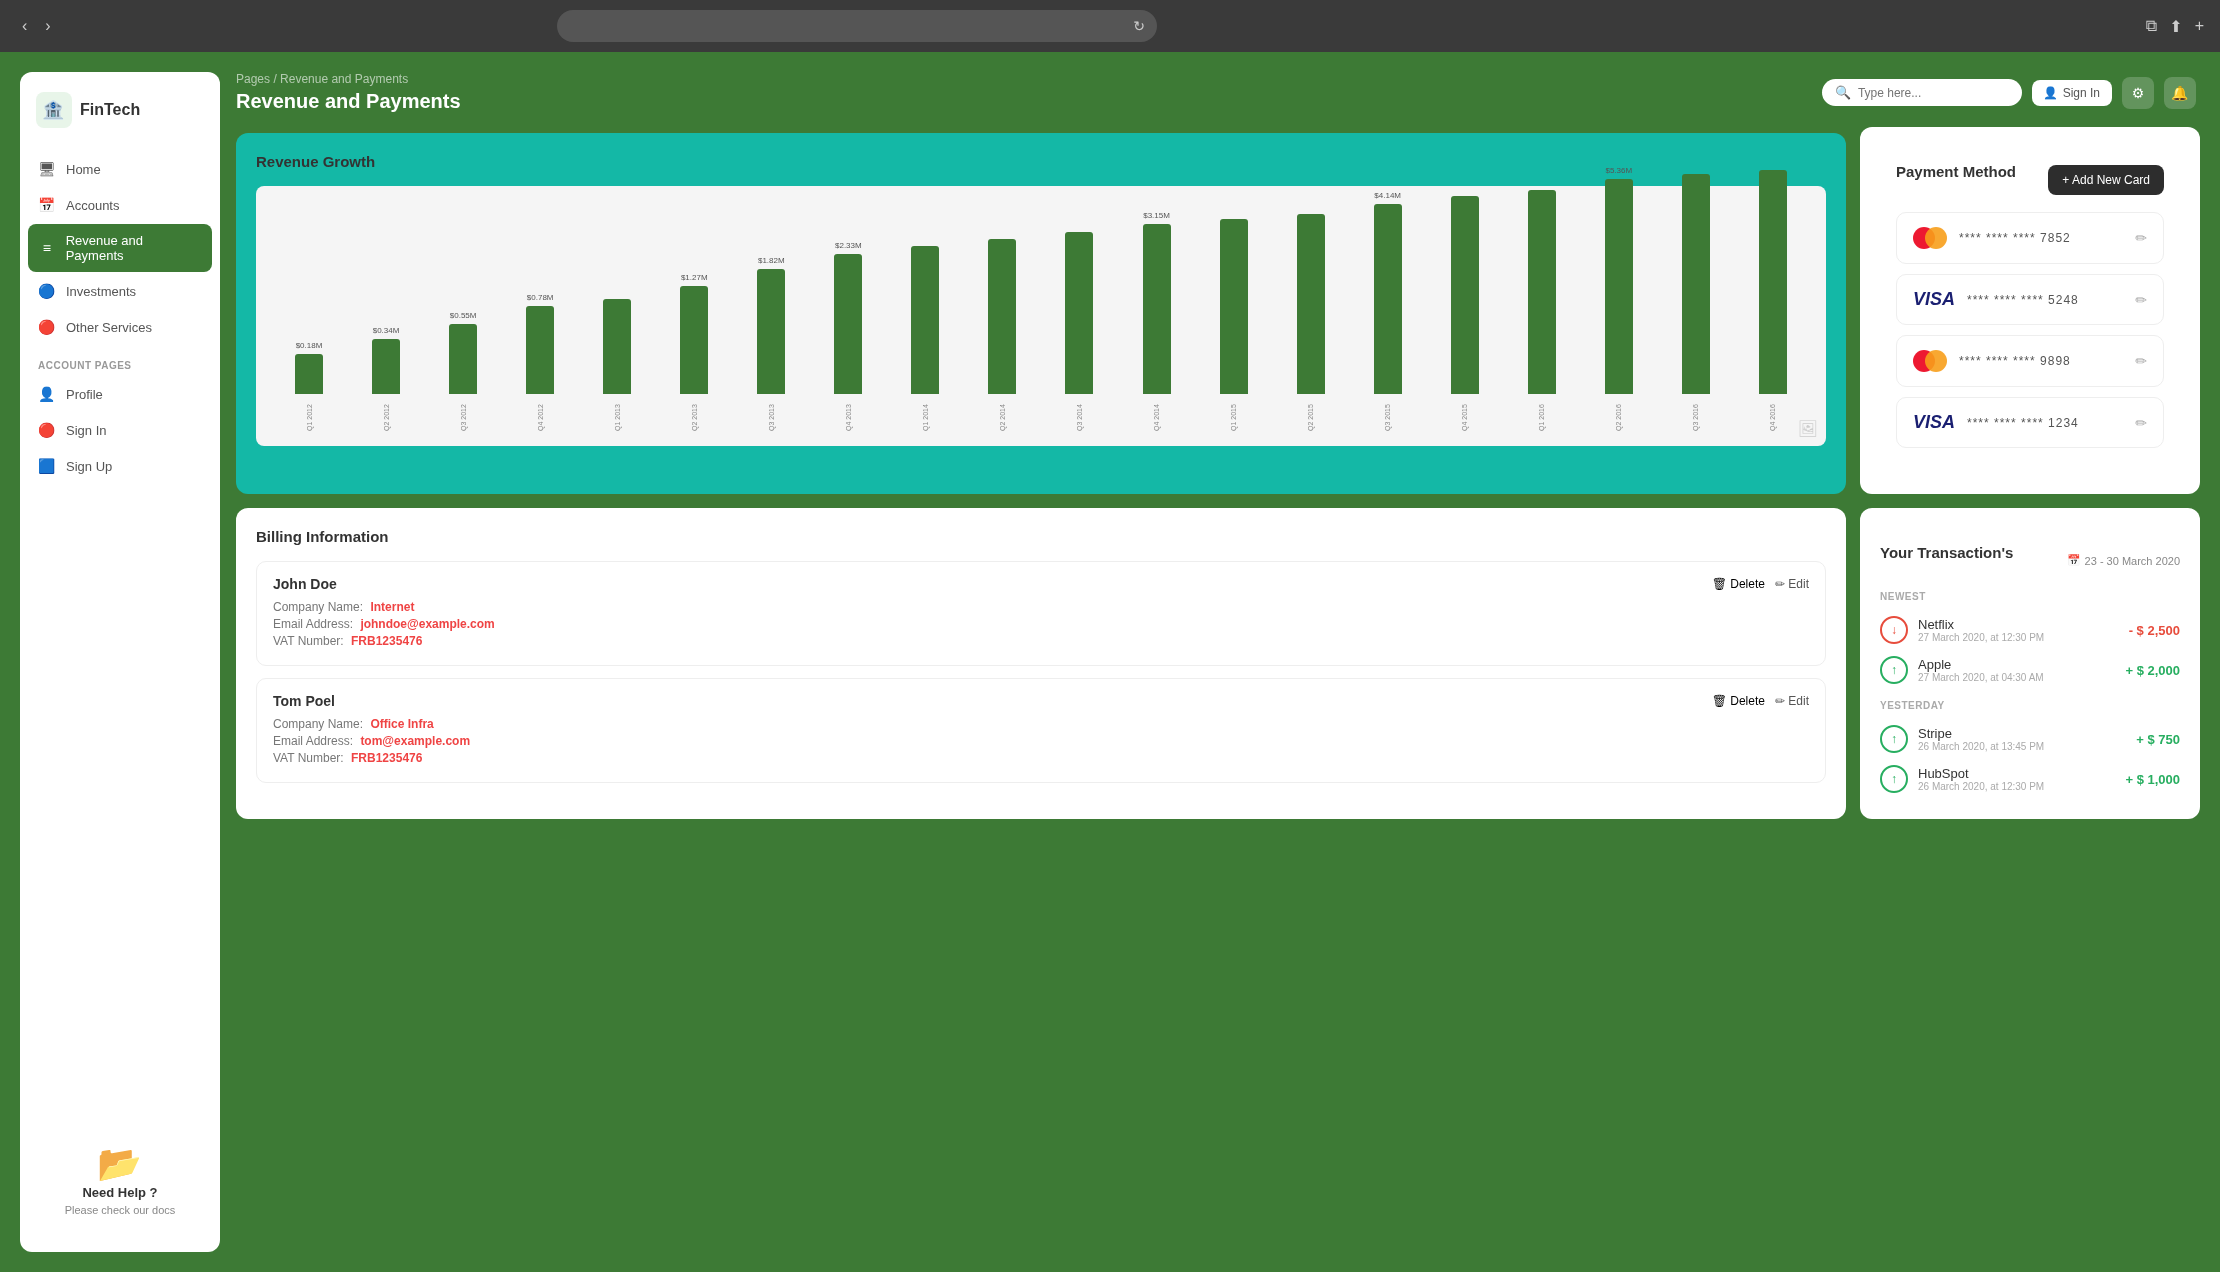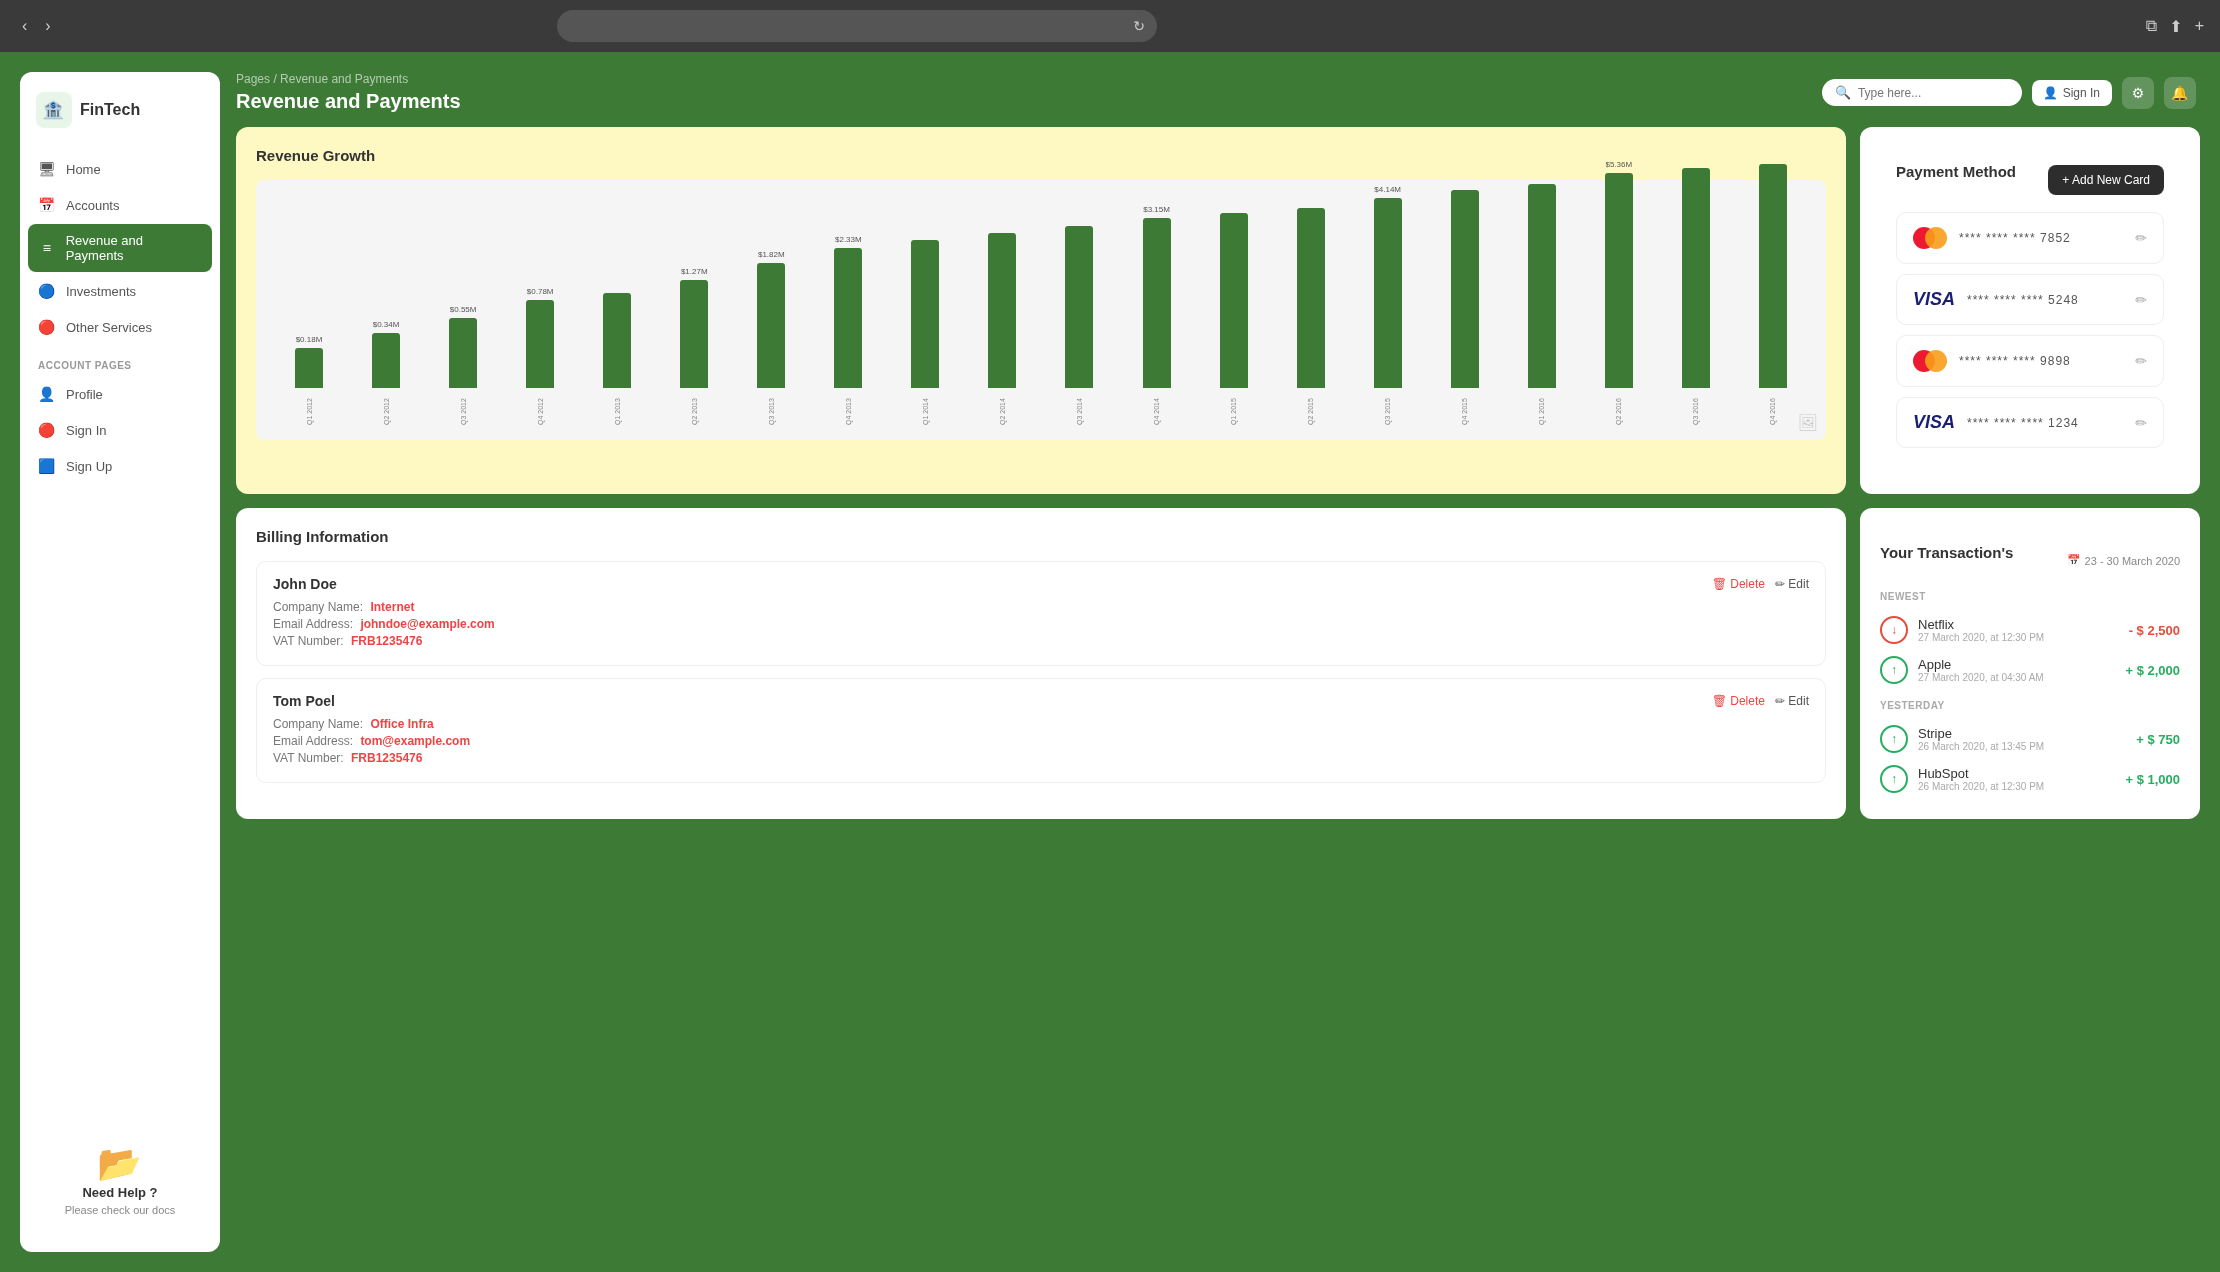--- a/index.html
+++ b/index.html
@@ -133,22 +133,22 @@
       display: flex; align-items: center; justify-content: center; color: #fff; font-size: 14px;
     }
 
     
     .content-row {
       display: flex; gap: 14px;
     }
 
     
     .revenue-card {
-      background: #fef9c3; border-radius: 12px; padding: 20px;
-      flex: 1; min-width: 0;
+      background: #14b8a6; border-radius: 12px; padding: 20px;
+      flex: 1; min-width: 0; margin-top: 6px;
     }
     .card-title { font-size: 15px; font-weight: 600; color: #333; margin-bottom: 16px; }
 
     .chart-area {
       background: #f5f5f5; border-radius: 8px;
       padding: 20px 16px 8px;
       position: relative;
       height: 260px;
       display: flex;
       align-items: flex-end;
@@ -215,21 +215,21 @@
       border: 1px solid #eee; border-radius: 10px;
       padding: 14px 16px; margin-bottom: 12px;
     }
     .billing-entry-header {
       display: flex; justify-content: space-between; margin-bottom: 8px;
     }
     .billing-name { font-weight: 600; font-size: 14px; }
     .billing-actions { display: flex; gap: 10px; }
     .delete-btn {
       background: none; border: none; cursor: pointer;
-      color: #ef4444; font-size: 12px; display: flex; align-items: center; gap: 4px;
+      color: #000000; font-size: 12px; display: flex; align-items: center; gap: 4px;
     }
     .edit-btn {
       background: none; border: none; cursor: pointer;
       color: #555; font-size: 12px; display: flex; align-items: center; gap: 4px;
     }
     .billing-field { font-size: 12px; color: #777; margin-bottom: 3px; }
     .billing-field strong { color: #ef4444; margin-left: 4px; }
 
     
     .transactions-card {

